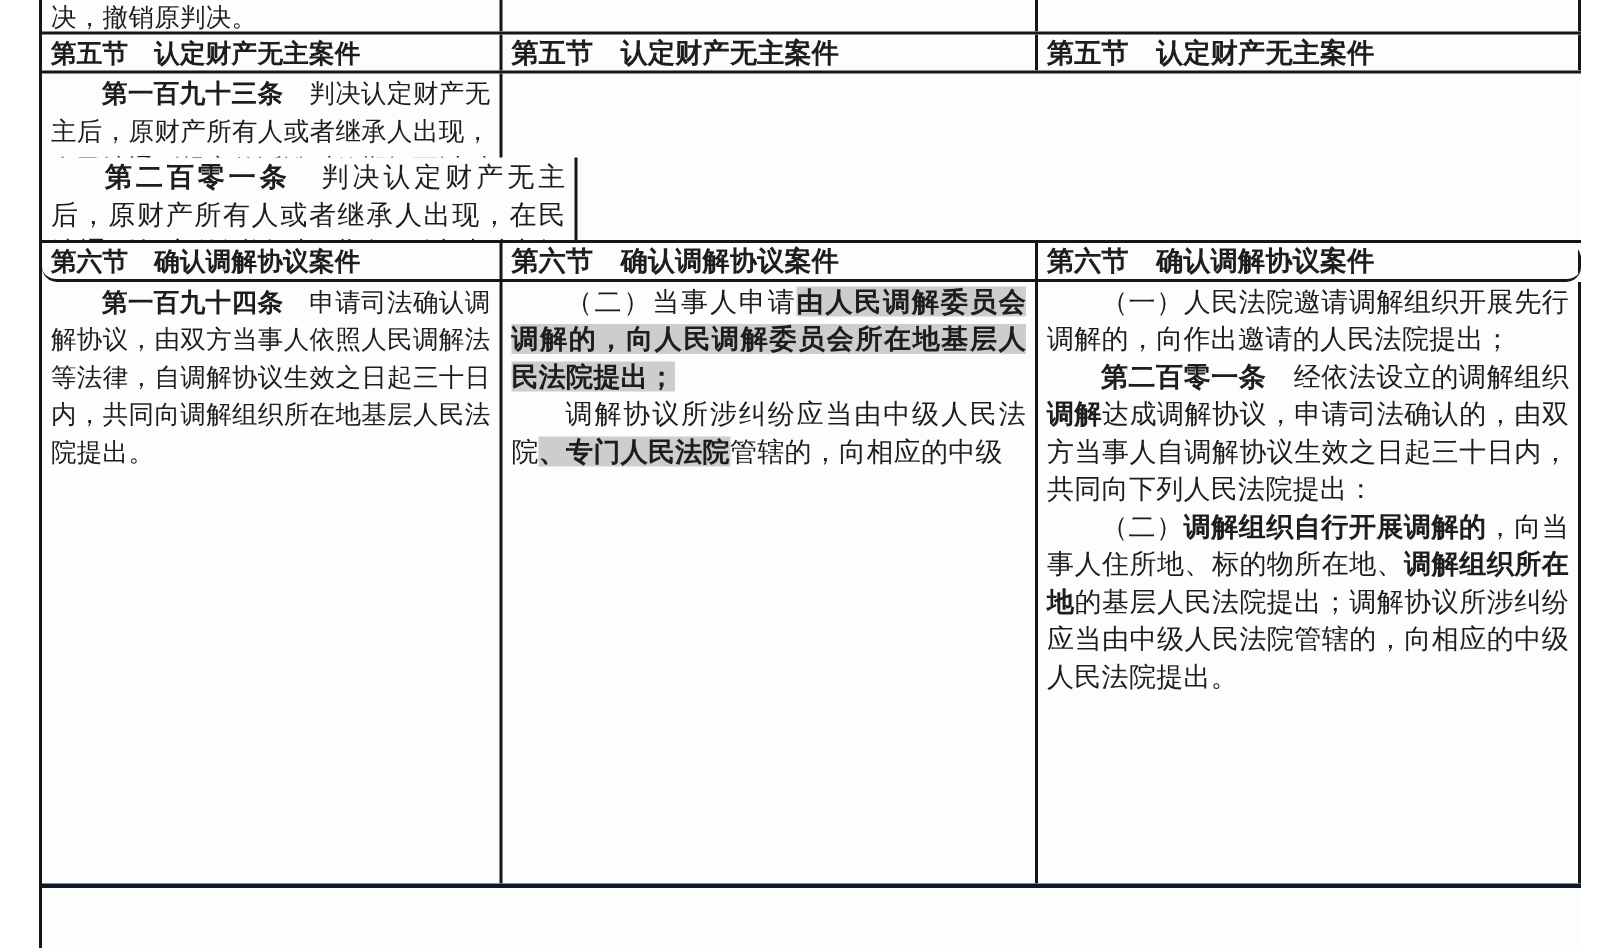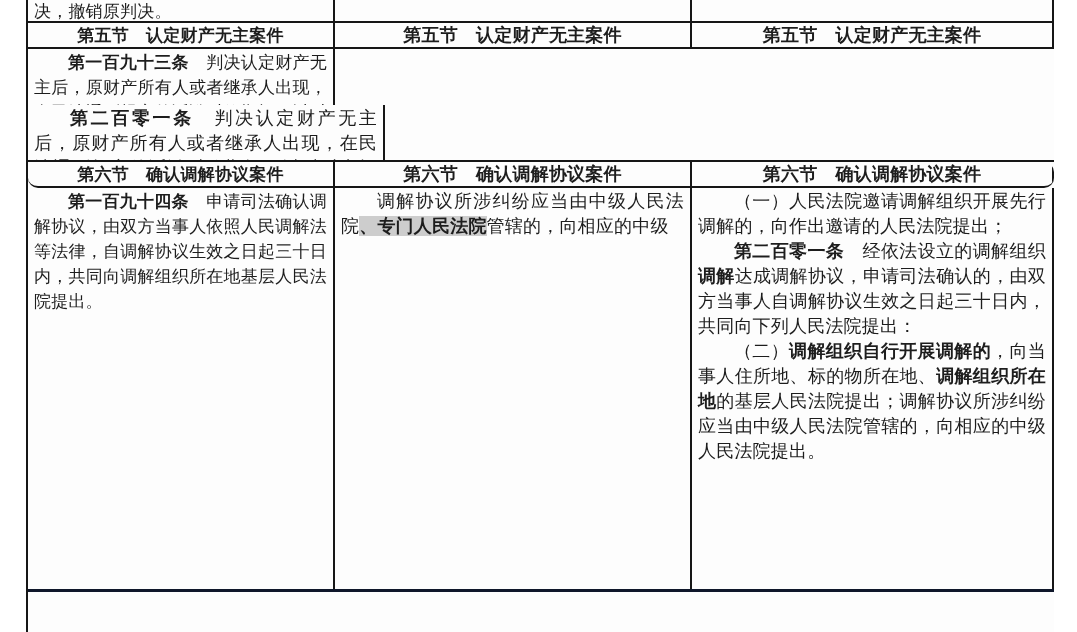--- a/index.html
+++ b/index.html
@@ -30,21 +30,21 @@
   .para{
     margin:0;text-indent:2em;text-align:justify;
     line-height:25px;letter-spacing:0.2px;
   }
   .row:nth-child(1) .para{line-height:22px;}
   .cont{text-indent:0;}
   .header .cell{
     font-weight:bold;text-align:center;padding-top:1px;
   }
   .header .para{
-    text-indent:0;text-align:center;line-height:23px;font-weight:bold;
+    text-indent:0;line-height:23px;font-weight:bold;
   }
   .bold{font-weight:bold;}
   .hl{background:#cdcdcd;}
 </style>
 </head>
 <body>
 
 <div class="doc">
     <div class="row body">
       <div class="cell col0">
@@ -81,20 +81,21 @@
       </div>
       <div class="cell col2">
         <p class="para"><span class="bold">第六节　确认调解协议案件</span></p>
       </div>
     </div>
     <div class="row body">
       <div class="cell col0">
         <p class="para"><span class="bold">第一百九十四条</span><span>　申请司法确认调解协议，由双方当事人依照人民调解法等法律，自调解协议生效之日起三十日内，共同向调解组织所在地基层人民法院提出。</span></p>
       </div>
       <div class="cell col1">
+        <p class="para"><span>（二）当事人申请</span><span class="bold hl">由人民调解委员会调解的，向人民调解委员会所在地基层人民法院提出；</span></p>
         <p class="para"><span>调解协议所涉纠纷应当由中级人民法院</span><span class="bold hl">、专门人民法院</span><span>管辖的，向相应的中级</span></p>
       </div>
       <div class="cell col2">
         <p class="para"><span>（一）人民法院邀请调解组织开展先行调解的，向作出邀请的人民法院提出；</span></p>
         <p class="para"><span class="bold">第二百零一条</span><span>　经依法设立的调解组织</span><span class="bold">调解</span><span>达成调解协议，申请司法确认的，由双方当事人自调解协议生效之日起三十日内，共同向下列人民法院提出：</span></p>
         <p class="para"><span>（二）</span><span class="bold">调解组织自行开展调解的</span><span>，向当事人住所地、标的物所在地、</span><span class="bold">调解组织所在地</span><span>的基层人民法院提出；调解协议所涉纠纷应当由中级人民法院管辖的，向相应的中级人民法院提出。</span></p>
       </div>
     </div>
   </div>
 

